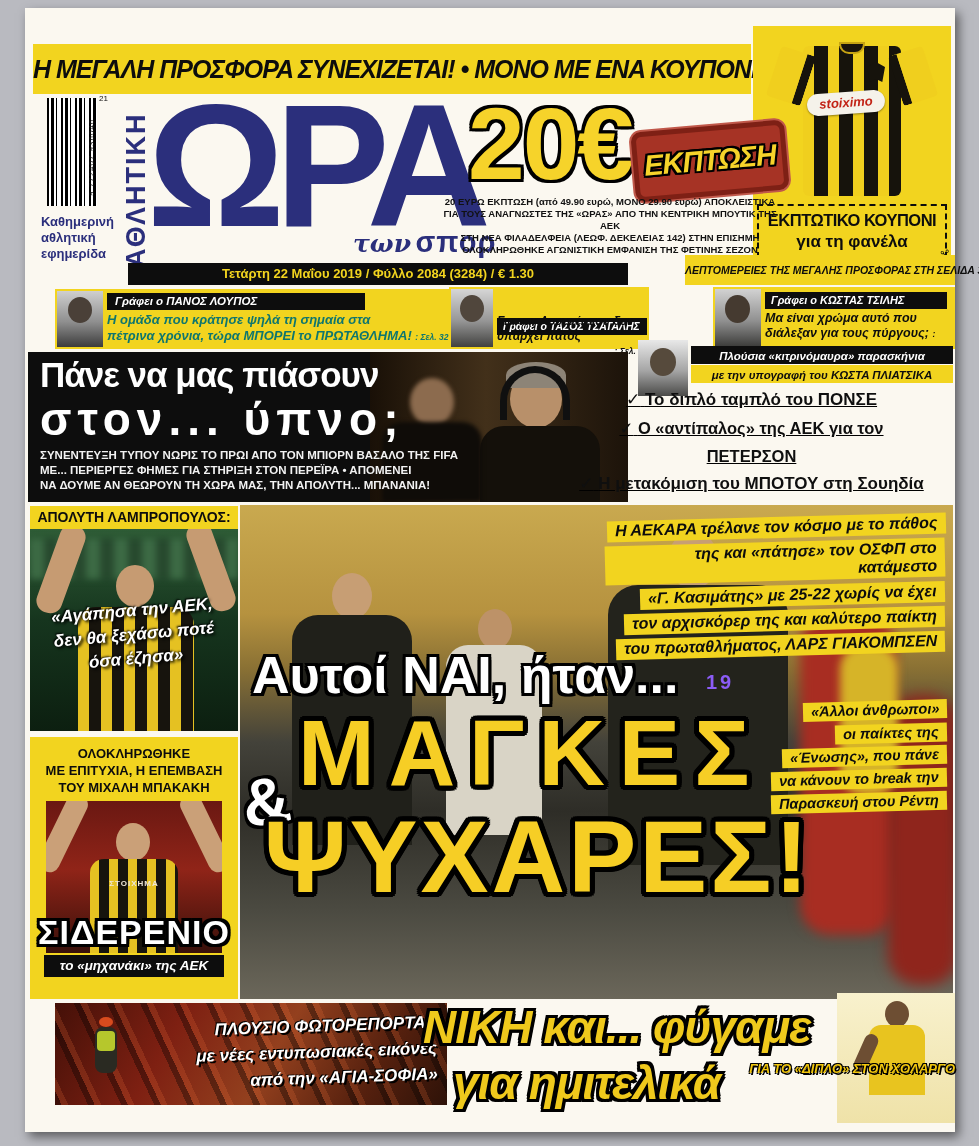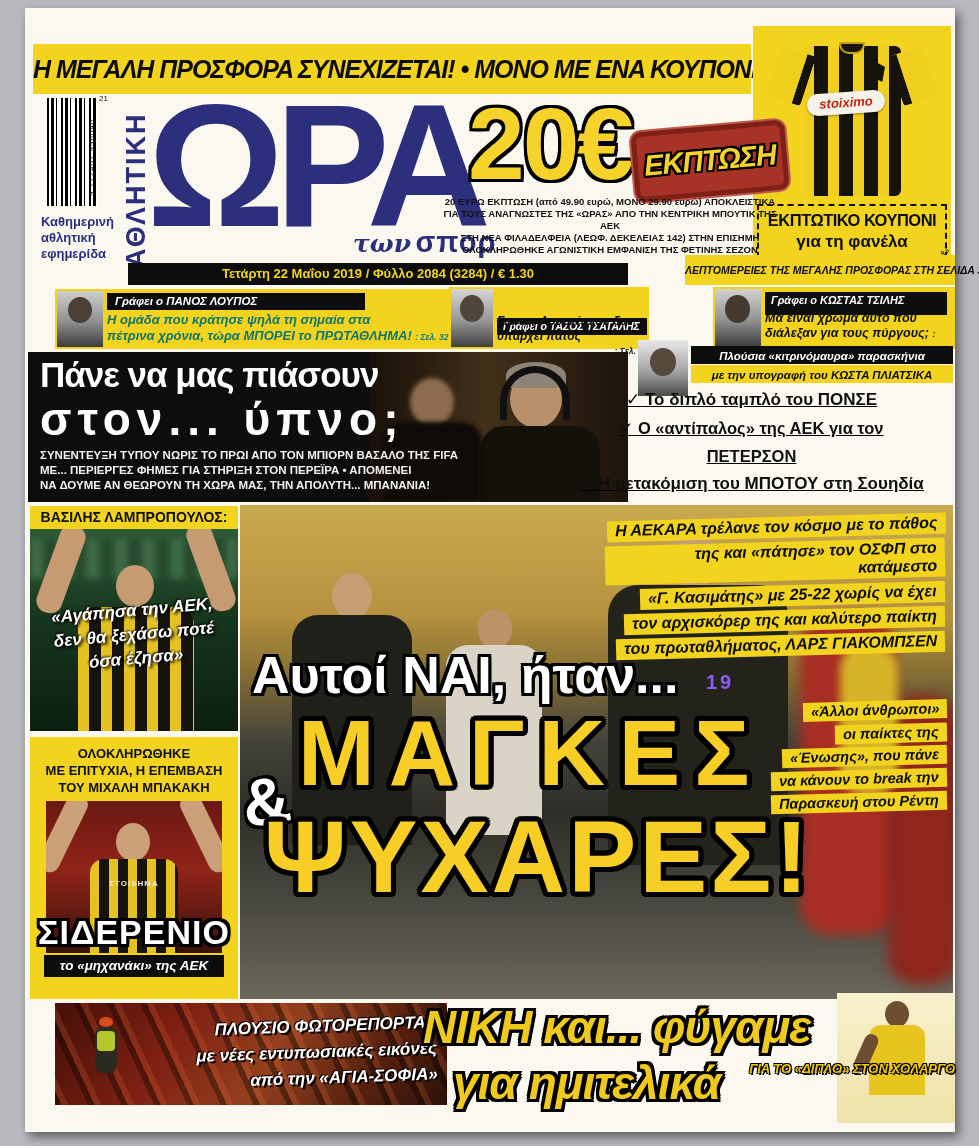--- a/index.html
+++ b/index.html
@@ -134,21 +134,21 @@
       <div>Για τον Λουτσέσκου δεν υπάρχει πάτος</div>
       <div style="font-size:8.5px;text-align:right;padding-right:4px;">: Σελ. 3</div>
     </div>
   </div>
 
   <div class="abs yel" style="left:688px;top:279px;width:242px;height:62px;">
     <div class="abs photo" style="left:2px;top:2px;width:46px;height:58px;
          background:linear-gradient(180deg,#d2d2d2,#909090 55%,#3a3a38);">
       <div class="head" style="left:10px;top:6px;width:25px;height:28px;background:#453a30;"></div>
     </div>
-    <div class="abs bar-byline" style="left:52px;top:5px;width:182px;height:23px;font-size:11px;line-height:17px;padding-left:6px;">Γράφει ο ΚΩΣΤΑΣ ΤΣΙΛΗΣ</div>
+    <div class="abs bar-byline" style="left:52px;top:5px;width:182px;height:17px;font-size:11px;line-height:17px;padding-left:6px;">Γράφει ο ΚΩΣΤΑΣ ΤΣΙΛΗΣ</div>
     <div class="abs b9 it" style="left:52px;top:24px;width:186px;font-size:12.5px;line-height:15px;color:#0d0d0d;">
       <div>Μα είναι χρώμα αυτό που</div>
       <div>
         <span>διάλεξαν για τους πύργους;</span>
         <span style="font-size:8.5px;">: Σελ. 2</span>
       </div>
     </div>
   </div>
 
   <div class="abs blk" style="left:3px;top:344px;width:600px;height:150px;">
@@ -193,21 +193,21 @@
       <span>✓</span>
       <span>Η μετακόμιση του ΜΠΟΤΟΥ στη Σουηδία</span>
     </div>
     <div class="chk" style="font-size:17px;line-height:28px;">
       <span>✓</span>
       <span>ΜΑΝΤΑΛΟΣ για Σαουδική Αραβία</span>
     </div>
   </div>
 
   <div class="abs yel ctr" style="left:5px;top:498px;width:208px;height:23px;">
-    <span class="b9" style="font-size:14px;line-height:23px;color:#0d0d0d;">ΒΑΣΙΛΗΣ ΛΑΜΠΡΟΠΟΥΛΟΣ:</span>
+    <span class="b9" style="font-size:14px;line-height:23px;color:#0d0d0d;">ΑΠΟΛΥΤΗ ΛΑΜΠΡΟΠΟΥΛΟΣ:</span>
   </div>
   <div class="abs photo" style="left:5px;top:521px;width:208px;height:202px;background:linear-gradient(180deg,#2e5c36,#16351e 45%,#0c1f10);">
     <div class="abs" style="left:0;top:10px;width:208px;height:40px;
          background:repeating-linear-gradient(90deg,#3c6a44 0 14px,#27492e 14px 28px);filter:blur(3px);"></div>
     <div class="head" style="left:86px;top:36px;width:38px;height:42px;background:#c69b72;"></div>
     <div class="abs" style="left:48px;top:78px;width:116px;height:124px;border-radius:18px 18px 0 0;
          background:repeating-linear-gradient(90deg,#e5c122 0 11px,#17140d 11px 23px);"></div>
     <div class="abs" style="left:18px;top:-6px;width:26px;height:92px;background:#c69b72;transform:rotate(20deg);border-radius:12px;"></div>
     <div class="abs" style="left:168px;top:-8px;width:26px;height:92px;background:#c69b72;transform:rotate(-20deg);border-radius:12px;"></div>
     <div class="abs b9 it" style="left:2px;top:70px;width:204px;text-align:center;font-size:17px;line-height:24px;color:#fff;

